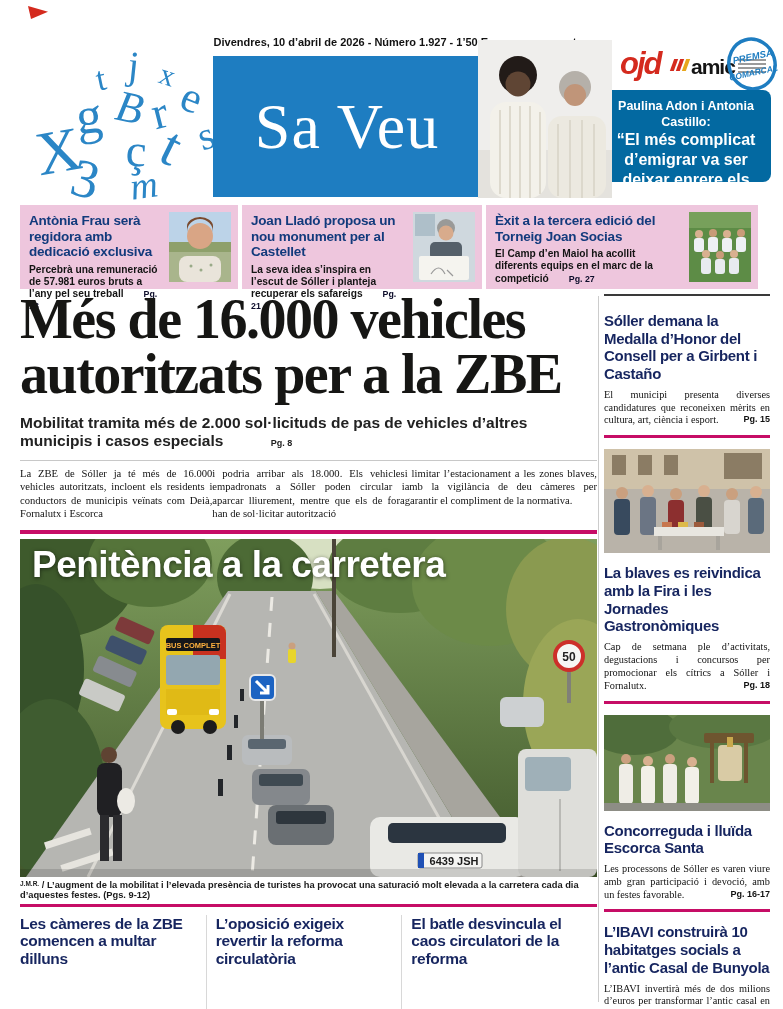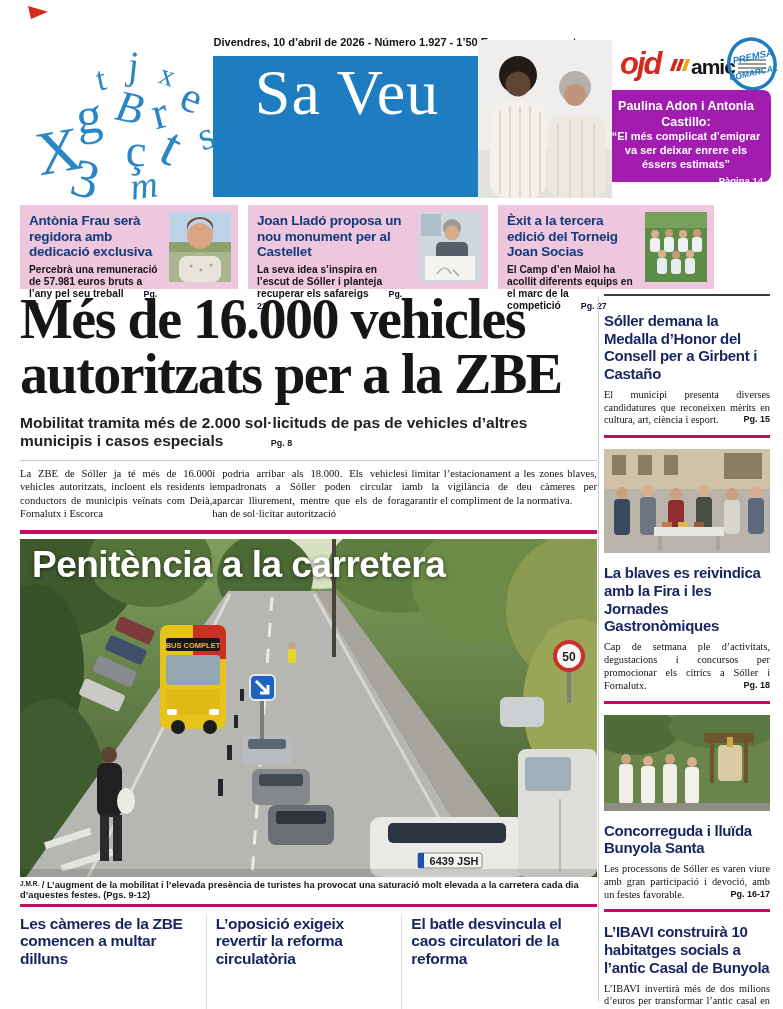--- a/index.html
+++ b/index.html
@@ -23,44 +23,44 @@
   .lt4 { left:102px; top:42px; font-size:44px; font-style:italic; transform:rotate(12deg); }
   .lt5 { left:138px; top:46px; font-size:46px; transform:rotate(-14deg); }
   .lt6 { left:168px; top:32px; font-size:44px; transform:rotate(22deg); }
   .lt7 { left:22px;  top:76px; font-size:62px; transform:rotate(-10deg); }
   .lt8 { left:112px; top:84px; font-size:46px; transform:rotate(4deg); }
   .lt9 { left:150px; top:74px; font-size:56px; transform:rotate(26deg); }
   .lt10{ left:184px; top:72px; font-size:40px; transform:rotate(-18deg); }
   .lt11{ left:58px;  top:108px;font-size:54px; transform:rotate(14deg); }
   .lt12{ left:116px; top:122px;font-size:38px; font-style:italic; transform:rotate(-8deg); }
   .nameplate { position:absolute; left:213px; top:56px; width:268px; height:141px;
-               background:#1e7dc1; display:flex; justify-content:center; }
+               background:#1e7dc1; display:flex; align-items:center; justify-content:center; }
   .nameplate span { color:#fff; font-family:"Liberation Serif", serif; font-size:64px; letter-spacing:1px; }
   .women-photo { position:absolute; left:478px; top:40px; width:134px; height:158px; z-index:3; }
   .logo-ojd { position:absolute; left:620px; top:46px; color:#d42a1e; font-size:31px;
               font-weight:bold; font-style:italic; letter-spacing:-2px; }
   .logo-amic { position:absolute; left:672px; top:56px; display:flex; align-items:flex-start; }
   .amic-stripes { display:flex; gap:2px; margin-right:3px; margin-top:3px; }
   .amic-stripes i { display:block; width:4px; height:12px; transform:skewX(-20deg); }
   .amic-stripes i:nth-child(1){ background:#d42a1e; } .amic-stripes i:nth-child(2){ background:#d42a1e; }
   .amic-stripes i:nth-child(3){ background:#e7a61a; }
   .amic-word { font-size:21px; font-weight:bold; color:#141414; letter-spacing:-1px; line-height:1; }
   .amic-lines { margin-left:3px; margin-top:3px; }
   .amic-lines i { display:block; width:28px; height:2px; background:#9b9b9b; margin-bottom:2px; }
   .logo-premsa { position:absolute; left:726px; top:36px; width:52px; height:56px; }
-  .quote-box { position:absolute; left:585px; top:90px; width:186px; height:92px; background:#a21caf;
+  .quote-box { position:absolute; left:585px; top:90px; width:186px; height:92px; background:#0369a1;
                border-radius:8px; color:#fff; padding:9px 8px 5px 24px; text-align:center; z-index:2; }
   .quote-box .q-names { font-size:12.5px; font-weight:bold; line-height:1.25; }
-  .quote-box .q-text  { font-size:11px; font-weight:bold; line-height:1.25; }
+  .quote-box .q-text  { font-size:16px; font-weight:bold; line-height:1.25; }
   .quote-box .q-page  { font-size:9.5px; font-weight:bold; text-align:right; margin-top:3px; }
 
   
-  .strip { position:absolute; left:20px; top:205px; width:750px; height:84px; display:flex; gap:10px; }
+  .strip { position:absolute; left:20px; top:205px; width:750px; height:84px; display:flex; gap:4px; }
   .tease { position:relative; background:#eec6dd; height:84px; padding:8px 78px 6px 9px; }
-  .tease.t1 { width:218px; } .tease.t2 { width:240px; } .tease.t3 { width:216px; }
+  .tease.t1 { width:218px; } .tease.t2 { width:240px; } .tease.t3 { width:272px; }
   .tease h3 { color:#123a7c; font-size:13.5px; line-height:1.15; letter-spacing:-0.2px; margin-bottom:4px; }
   .tease p { font-size:10.2px; font-weight:bold; color:#141414; line-height:1.2; }
   .tease .pg { font-size:8.8px; margin-left:5px; color:#0d0d2b;padding-left:15px; }
   .tease svg { position:absolute; right:7px; top:7px; width:62px; height:70px; }
 
   
   .main { position:absolute; left:20px; top:292px; width:577px; }
   .headline { font-size:56px; font-weight:800; color:#161614; line-height:0.98; letter-spacing:-1.5px;font-family:Liberation Serif, serif; }
   .subhead { margin-top:12px; font-size:15.5px; font-weight:600; color:#222; }
   .subhead .pg { font-size:9px; font-weight:bold; margin-left:6px;padding-left:37px; }
@@ -413,21 +413,21 @@
           <rect x="37" y="51" width="14" height="38" rx="4" fill="#f2f0e8"></rect>
         <circle cx="66" cy="44" r="5" fill="#caa07f"></circle>
           <rect x="59" y="49" width="14" height="40" rx="4" fill="#efede6"></rect>
         <circle cx="88" cy="47" r="5" fill="#d8b090"></circle>
           <rect x="81" y="52" width="14" height="37" rx="4" fill="#f2f0e8"></rect>
       </g>
       <rect y="88" width="166" height="8" fill="#8d8d85"></rect>
     </svg>
 
     <div class="s-art">
-      <h3>Concorreguda i lluïda Bunyola Santa</h3>
+      <h3>Concorreguda i lluïda Escorca Santa</h3>
       <p><span>Les processons de Sóller es varen viure amb gran participació i devoció, amb un festes favorable.</span><span class="pg">Pg. 16-17</span></p>
       <div class="sbar"></div>
     </div>
 
     <div class="s-art">
       <h3>L’IBAVI construirà 10 habitatges socials a l’antic Casal de Bunyola</h3>
       <p><span>L’IBAVI invertirà més de dos milions d’euros per transformar l’antic casal en habitatges de lloguer assequible.</span><span class="pg">Pg. 22</span></p>
 
     </div>
   </aside>

